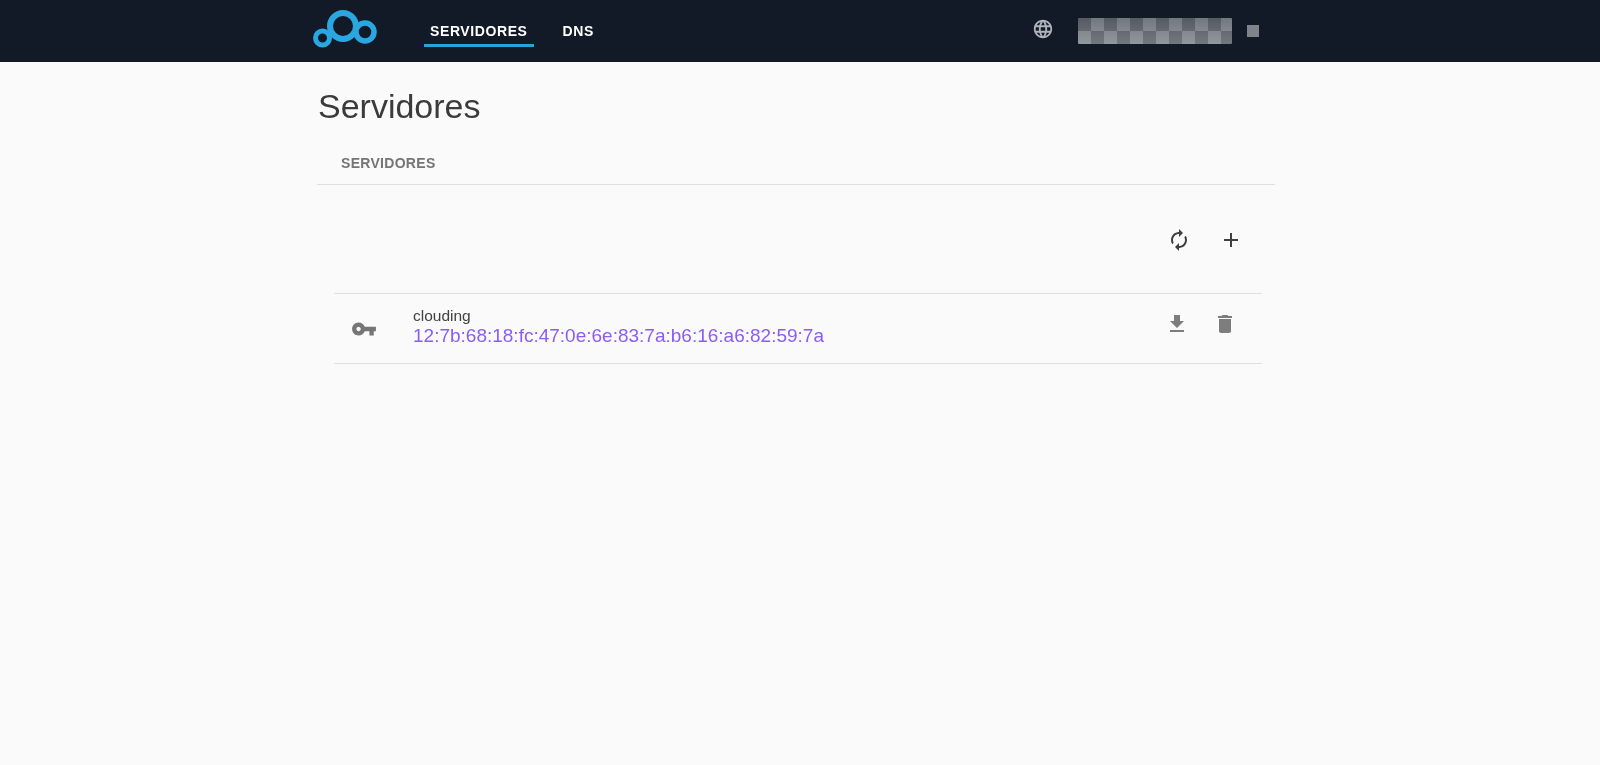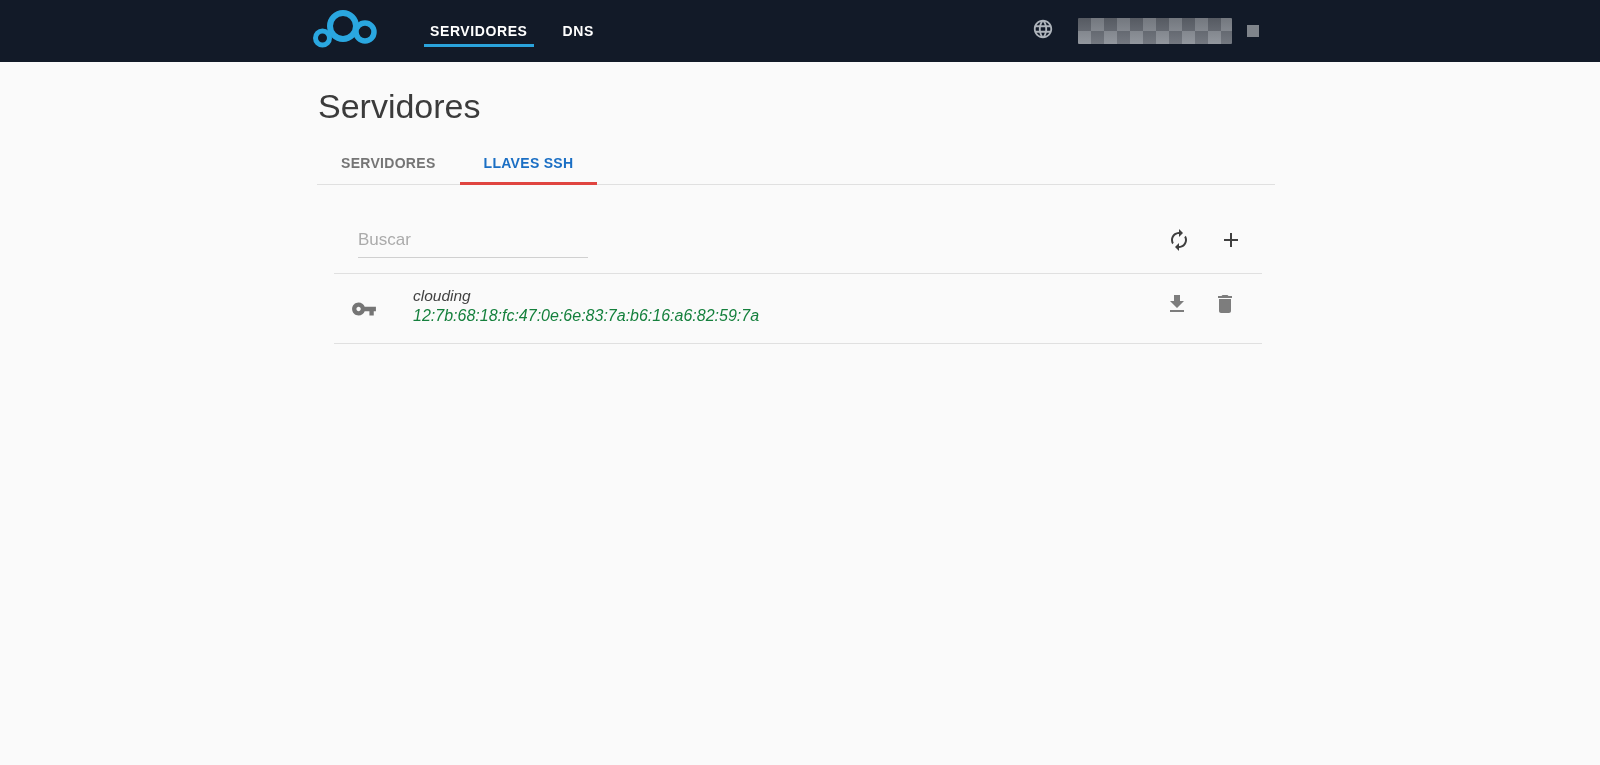--- a/index.html
+++ b/index.html
@@ -74,27 +74,27 @@
   }
   .search-input::placeholder { color:#ababab; opacity:1; }
   .icon-btn {
     position:absolute; width:24px; height:24px; padding:0;
     background:transparent; border:none; cursor:pointer; line-height:0;
   }
   .btn-refresh { top:31px; right:71px; }
   .btn-add     { top:31px; right:19px; }
 
   .list-row {
-    position:relative; margin-top:2px; height:71px;
-    border-top:1px solid #e0e0e0; border-bottom:1px solid #e0e0e0;font-style:italic;
+    position:relative; margin-top:22px; height:71px;
+    border-top:1px solid #e0e0e0; border-bottom:1px solid #e0e0e0;
   }
   .key-icon-wrap { position:absolute; left:17px; top:22px; line-height:0; }
   .row-text { position:absolute; left:79px; top:11px; }
   .key-name { font-size:15.5px; line-height:21px; color:#414141; }
-  .key-fingerprint { font-size:16px; line-height:20px; color:#15803d; }
+  .key-fingerprint { font-size:19px; line-height:20px; color:#8b5cf6; }
   .btn-download { top:18px; right:73px; }
   .btn-delete   { top:18px; right:25px; }
 </style>
 </head>
 <body>
 
 <header class="topbar">
   <a class="logo">
     <svg width="66" height="40" viewBox="0 0 66 40">
       <circle cx="31" cy="17" r="13" fill="none" stroke="#2aa7e0" stroke-width="6"></circle>
@@ -123,28 +123,24 @@
   </div>
 </header>
 
 <main class="container">
   <h1 class="page-title">Servidores</h1>
 
   <div class="tabbar">
     <div class="tab">
       <span>SERVIDORES</span>
     </div>
-    <div class="tab active">
-      <span>LLAVES SSH</span>
-    </div>
   </div>
 
   <section class="panel">
     <div class="search-row">
-      <input class="search-input" type="text" placeholder="Buscar" style="">
       <button class="icon-btn btn-refresh">
         <span>
           <svg width="24" height="24" viewBox="0 0 24 24" fill="#3f3f3f">
             <path d="M12 6v3l4-4-4-4v3c-4.42 0-8 3.58-8 8 0 1.57.46 3.03 1.24 4.26L6.7 14.8c-.45-.83-.7-1.79-.7-2.8 0-3.31 2.69-6 6-6zm6.76 1.74L17.3 9.2c.44.84.7 1.79.7 2.8 0 3.31-2.69 6-6 6v-3l-4 4 4 4v-3c4.42 0 8-3.58 8-8 0-1.57-.46-3.03-1.24-4.26z"></path>
           </svg>
         </span>
       </button>
       <button class="icon-btn btn-add">
         <span>
           <svg width="24" height="24" viewBox="0 0 24 24" fill="#3f3f3f">

